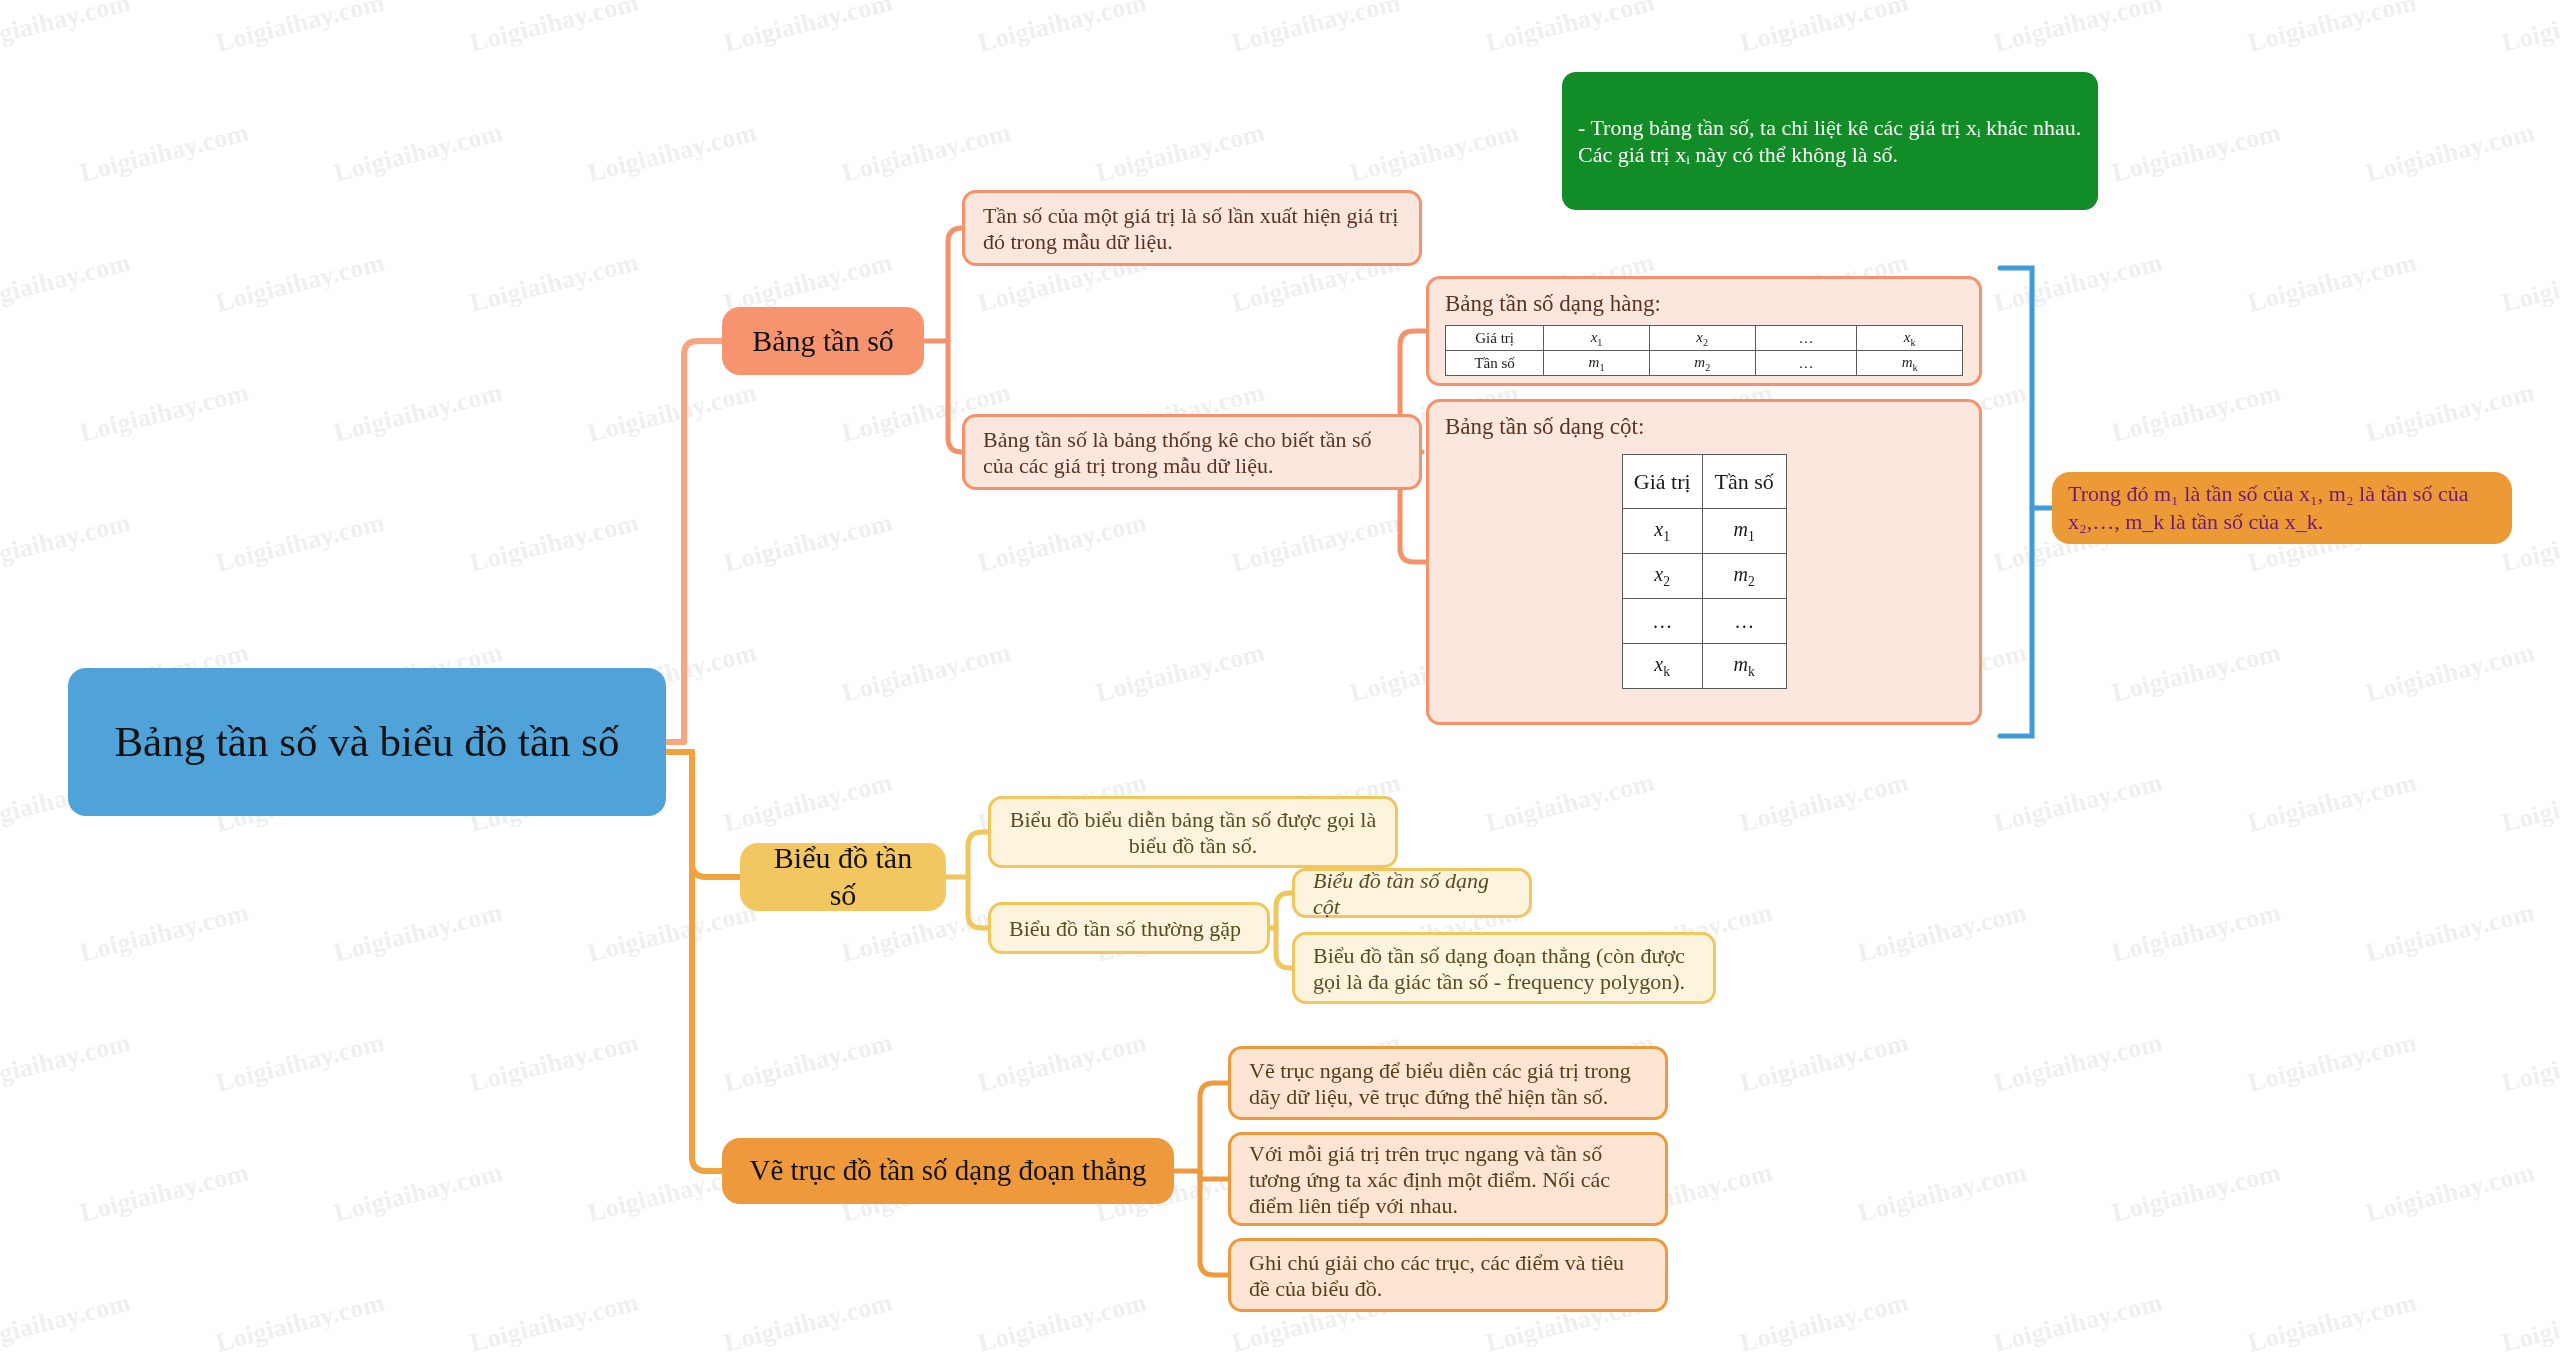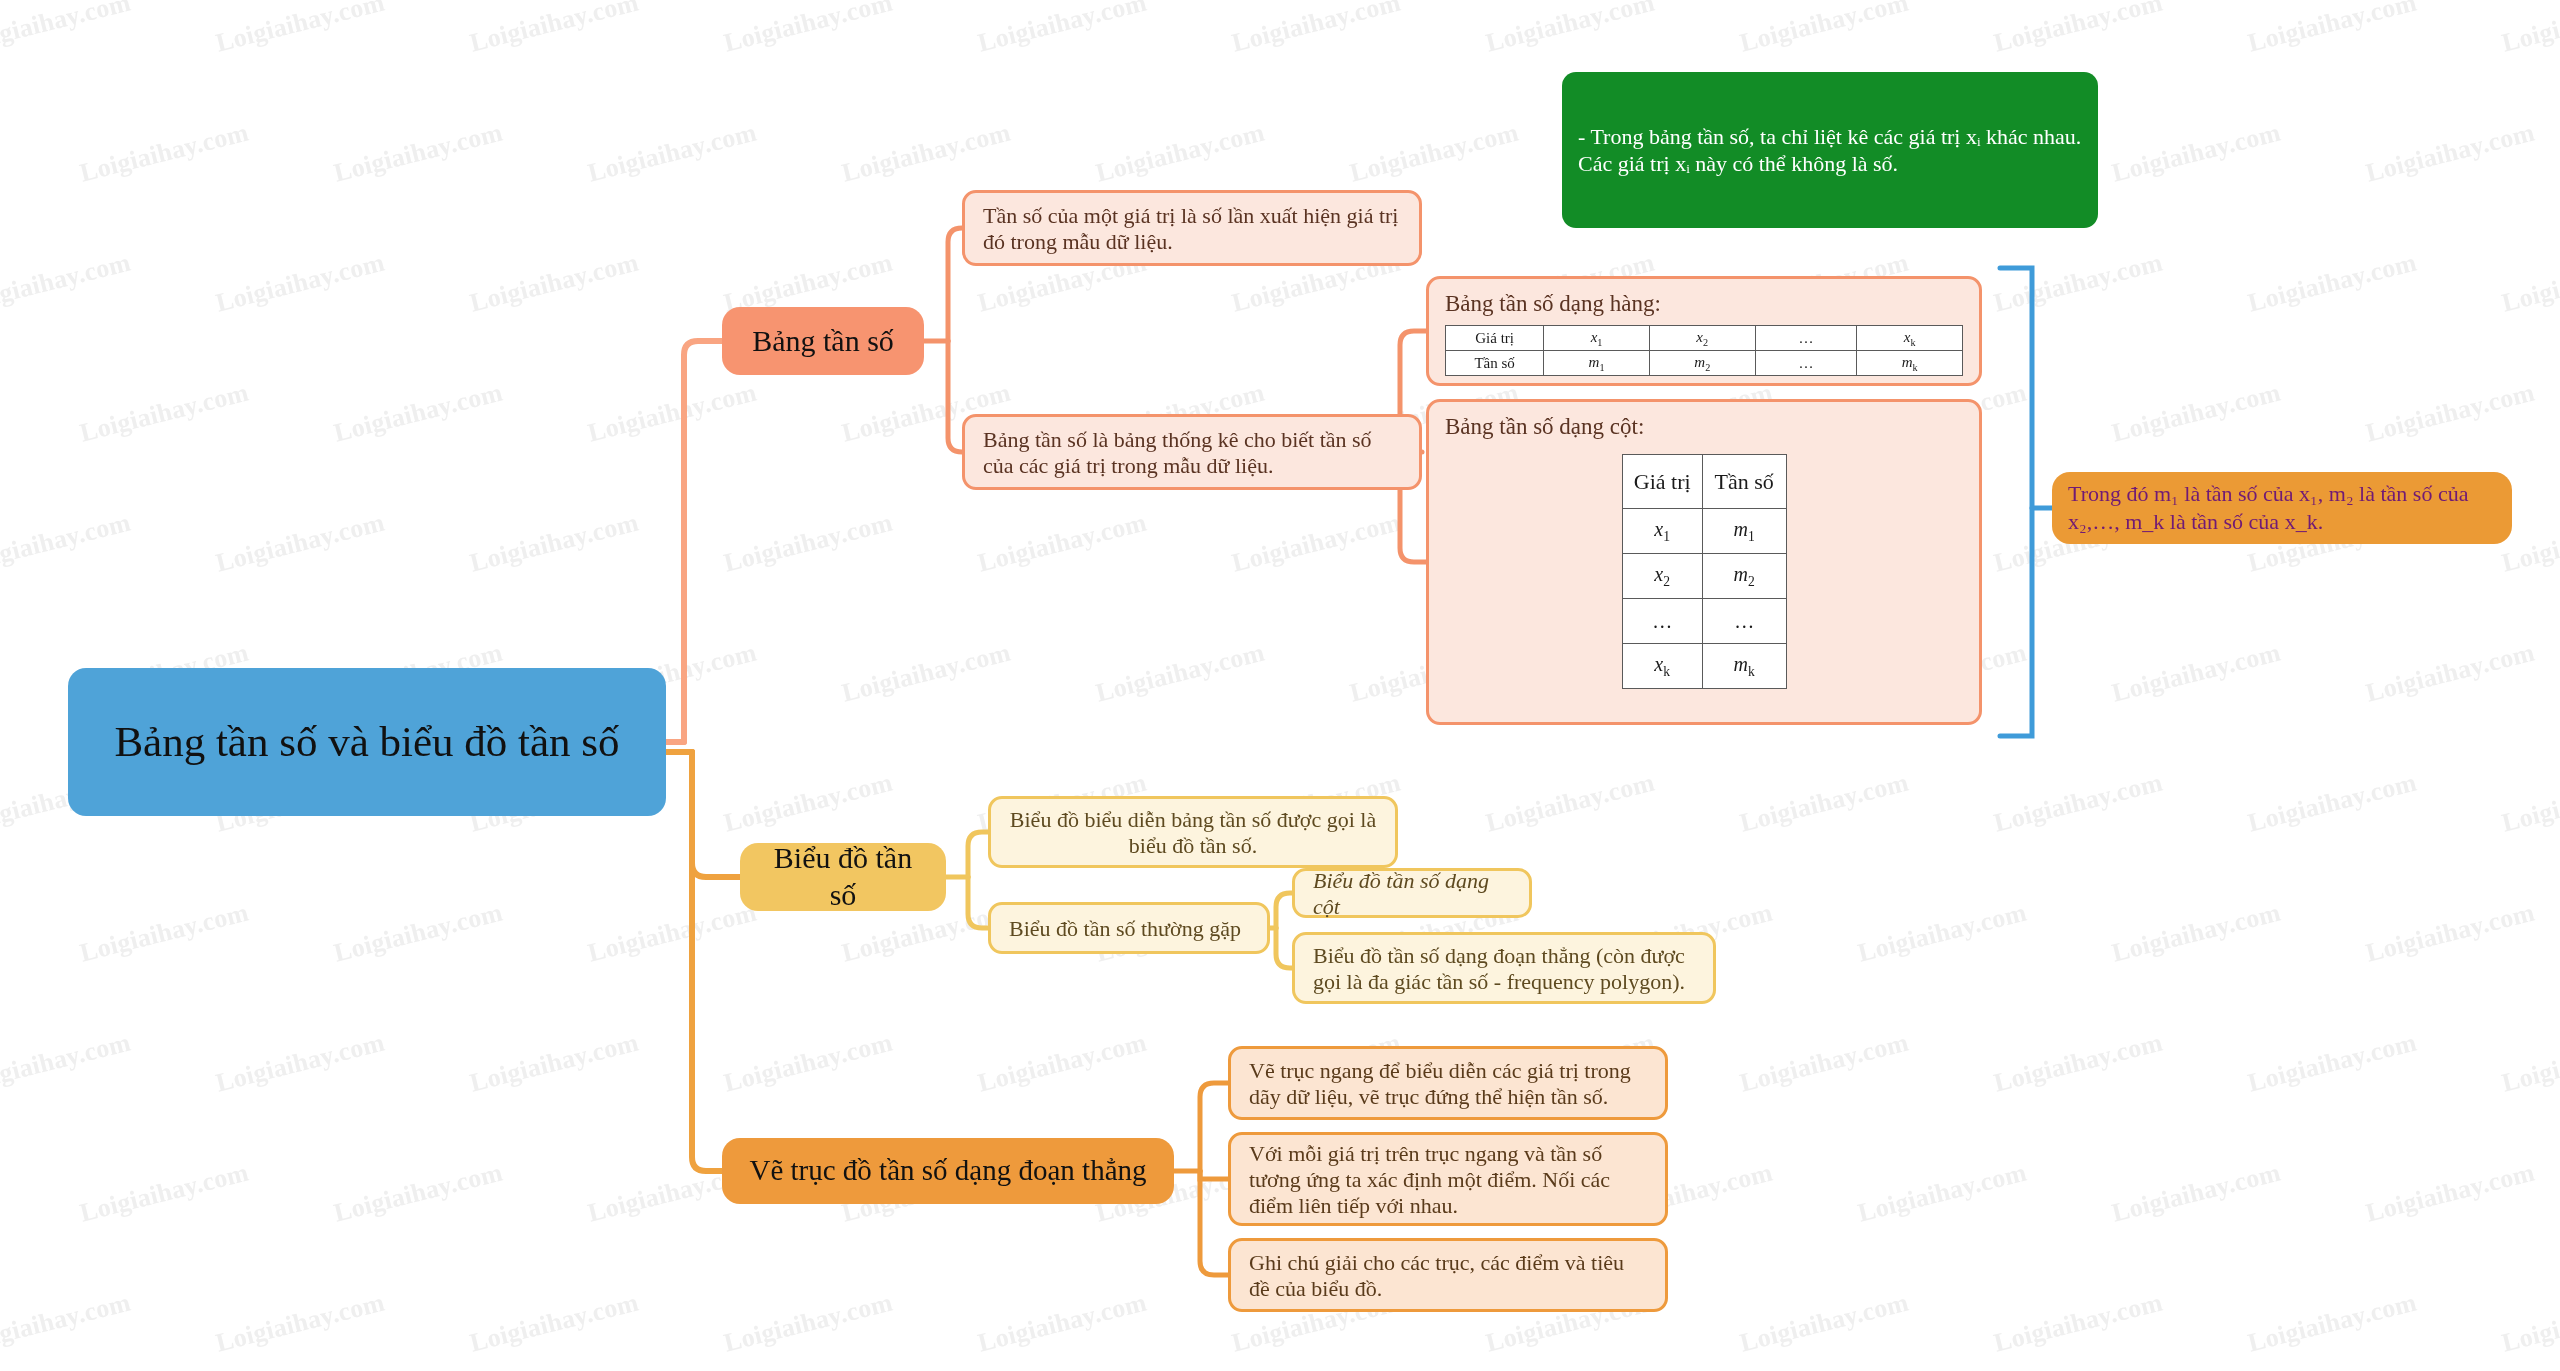--- a/index.html
+++ b/index.html
@@ -173,21 +173,21 @@
   #tbl-col td { height: 45px; font-size: 20px; }
   #tbl-col tr:first-child td { font-size: 22px; height: 54px; }
 
   .mi { font-style: italic; }
   .mi sub { font-style: normal; font-size: 0.68em; }
 
   
   #note-green {
     position: absolute;
     left: 1562px; top: 72px;
-    width: 536px; height: 156px;
+    width: 536px; height: 138px;
     background: #128C26;
     border-radius: 14px;
     z-index: 2;
     padding: 12px 16px;
     color: #ffffff;
     font-size: 22px;
     line-height: 1.24;
     display: flex;
     flex-direction: column;
     justify-content: center;

